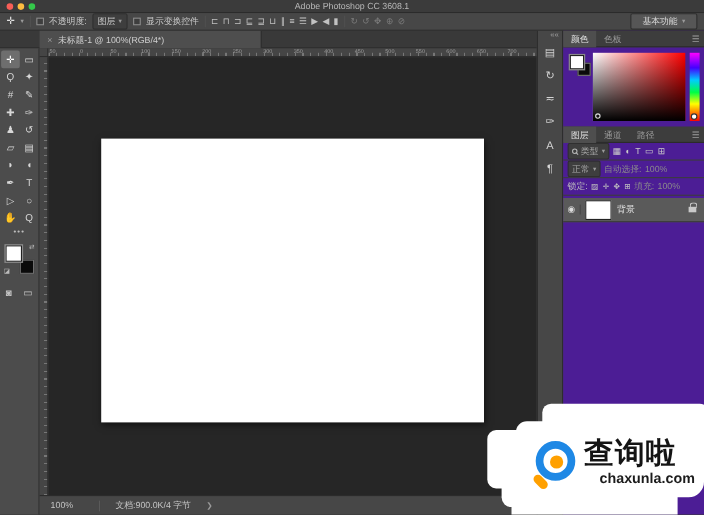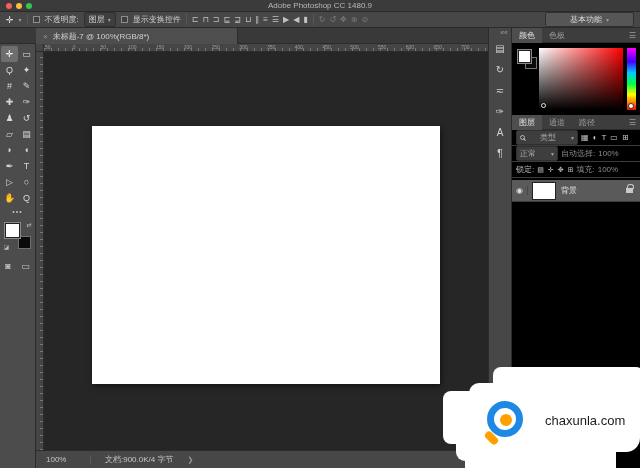--- a/index.html
+++ b/index.html
@@ -17,21 +17,21 @@
 
 .optionsbar{position:absolute;left:0;top:12px;width:640px;height:16px;background:#474747;border-bottom:1px solid #2b2b2b;display:flex;align-items:center;gap:5px;padding:0 6px;font-size:8px;color:#c9c9c9;white-space:nowrap}
 .optool{font-size:9px;color:#e0e0e0}
 .caret{font-size:6px;color:#9a9a9a}
 .vsep{width:1px;height:11px;background:#383838;border-right:1px solid #565656}
 .cbx{width:7px;height:7px;border:1px solid #8d8d8d;background:#3e3e3e;display:inline-block}
 .dropfield{display:flex;align-items:center;gap:3px;background:#3e3e3e;border:1px solid #2f2f2f;border-radius:2px;padding:1px 4px;color:#cfcfcf}
 .icorow{display:flex;align-items:center;gap:4px}
 .obicon{font-size:8px;color:#c2c2c2;line-height:10px}
 .obicon.dim{color:#7a7a7a}
-.wsbtn{margin-left:auto;display:flex;align-items:center;gap:4px;background:#565656;border:1px solid #2f2f2f;border-radius:2px;padding:1px 24px;color:#dcdcdc}
+.wsbtn{margin-left:auto;display:flex;align-items:center;gap:4px;background:#565656;border:1px solid #2f2f2f;border-radius:2px;padding:1px 10px;color:#dcdcdc}
 
 
 .tabbar{position:absolute;left:0;top:28px;width:488px;height:16px;background:#393939;border-bottom:1px solid #2b2b2b}
 .doctab{position:absolute;left:36px;top:0;height:16px;width:202px;background:#4e4e4e;border-right:1px solid #2a2a2a;display:flex;align-items:center;gap:5px;padding:0 7px;font-size:8px;color:#cfcfcf}
 .tabclose{color:#9a9a9a;font-size:8px}
 
 
 .toolbar{position:absolute;left:0;top:44px;width:36px;height:424px;background:#4c4c4c;border-right:1px solid #2b2b2b}
 .tools{display:grid;grid-template-columns:17px 17px;margin:2px 0 0 1px}
 .tool{height:16px;display:flex;align-items:center;justify-content:center;font-size:9px;color:#d8d8d8;cursor:pointer}
@@ -63,36 +63,36 @@
 .statsep{width:1px;height:10px;background:#3a3a3a;border-right:1px solid #5a5a5a}
 .statarrow{color:#9a9a9a;font-size:7px}
 
 
 .dockstrip{position:absolute;left:488px;top:28px;width:24px;height:440px;background:#474747;border-left:1px solid #2b2b2b;border-right:1px solid #2b2b2b}
 .collapse{text-align:right;font-size:7px;color:#9e9e9e;padding:1px 3px 0 0}
 .dockicons{display:flex;flex-direction:column;align-items:center;margin-top:2px}
 .dockicon{width:20px;height:21px;display:flex;align-items:center;justify-content:center;font-size:10px;color:#d4d4d4;cursor:pointer}
 
 
-.panels{position:absolute;left:512px;top:28px;width:128px;height:440px;background:#000000}
+.panels{position:absolute;left:512px;top:28px;width:128px;height:440px;background:#4c1d95}
 .ptabs{display:flex;align-items:center;height:15px;background:#3d3d3d;border-bottom:1px solid #2b2b2b;font-size:8px}
 .ptab{padding:2px 7px;color:#9c9c9c;height:15px;display:flex;align-items:center;cursor:pointer}
 .ptab.active{background:#4e4e4e;color:#e2e2e2}
 .pmenu{margin-left:auto;padding-right:4px;color:#9c9c9c;font-size:8px}
 .colorbody{position:relative;height:72px;padding:5px 4px 5px 5px;display:flex}
 .cswatches{position:relative;width:22px}
 .cfg{position:absolute;left:1px;top:2px;width:13px;height:13px;background:#fff;border:1px solid #222;box-shadow:0 0 0 1px #888;z-index:2}
 .cbg{position:absolute;left:8px;top:9px;width:12px;height:12px;background:#0a0a0a;border:1px solid #777}
 .gradsq{position:relative;flex:1;height:62px;background:linear-gradient(to bottom,rgba(0,0,0,0) 0%,#000 100%),linear-gradient(to right,#fff 0%,#f00 100%)}
 .gpick{position:absolute;left:2px;bottom:2px;width:5px;height:5px;border:1px solid #ddd;border-radius:50%}
 .huebar{position:relative;width:9px;height:62px;margin-left:4px;background:linear-gradient(to bottom,#ff00ff,#4400ff 22%,#00ccff 40%,#00ff44 58%,#ffff00 75%,#ff8800 87%,#ff0000 100%)}
 .hpick{position:absolute;left:1px;bottom:1px;width:6px;height:6px;background:#fff;border-radius:50%;border:1px solid #333}
 
 .lrow{display:flex;align-items:center;gap:3px;height:16px;padding:0 4px;border-bottom:1px solid #3c3c3c;font-size:8px;color:#bdbdbd;white-space:nowrap}
-.field{display:flex;align-items:center;gap:15px;background:#3e3e3e;border:1px solid #2f2f2f;border-radius:2px;padding:1px 3px;color:#a8a8a8}
+.field{display:flex;align-items:center;gap:3px;background:#3e3e3e;border:1px solid #2f2f2f;border-radius:2px;padding:1px 3px;color:#a8a8a8}
 .mag{position:relative;width:5px;height:5px;border:1px solid #b5b5b5;border-radius:50%;display:inline-block}
 .mag::after{content:"";position:absolute;right:-2px;bottom:-1px;width:3px;height:1px;background:#b5b5b5;transform:rotate(45deg)}
 .ficon{font-size:8px;color:#c9c9c9}
 .dimtxt{color:#8b8b8b}
 .lockico{font-size:7px;color:#c0c0c0}
 .layerrow{display:flex;align-items:center;height:22px;background:#5a5a5a;border-bottom:1px solid #3a3a3a;margin-top:2px;cursor:pointer}
 .eyebox{width:16px;text-align:center;border-right:1px solid #474747;font-size:8px;color:#ddd}
 .lthumb{width:24px;height:18px;background:#fff;border:1px solid #222;margin:0 5px 0 4px}
 .lname{font-size:8px;color:#e3e3e3;flex:1}
 .csslock{position:relative;width:7px;height:5px;background:#c9c9c9;margin-right:7px}
@@ -100,34 +100,34 @@
 
 
 .watermark{position:absolute;left:477px;top:387px;width:163px;height:65px;background:#fff;border-radius:14px;display:flex;align-items:center;padding:0 6px 0 8px;z-index:50;
  box-shadow:-12px -8px 0 -4px #fff,-26px 14px 0 -5px #fff,-40px -2px 0 -6px #fff,10px -26px 0 -6px #fff,-18px 30px 0 -6px #fff}
 .wmlogo{position:relative;width:42px;height:42px;flex:0 0 auto}
 .wmring{position:absolute;left:2px;top:2px;width:36px;height:36px;border:7px solid #1e88e5;border-radius:50%;background:#fff}
 .wmdot{position:absolute;left:15px;top:15px;width:12px;height:12px;background:#ffa000;border-radius:50%}
 .wmhandle{position:absolute;left:-1px;bottom:-1px;width:15px;height:8px;background:#ffa000;border-radius:4px;transform:rotate(45deg)}
 .wmtext{display:flex;flex-direction:column;align-items:flex-start;margin-left:4px;line-height:1}
 .wmtitle{font-size:27px;font-weight:700;color:#141414;letter-spacing:1px}
-.wmurl{font-size:13px;font-weight:400;color:#1c1c1c;margin-top:2px;margin-left:14px}
+.wmurl{font-size:13px;font-weight:700;color:#1c1c1c;margin-top:2px;margin-left:14px}
 </style>
 </head>
 <body>
 
 <div class="scene">
 
   <div class="titlebar">
     <div class="lights">
       <span class="light r"></span>
       <span class="light y"></span>
       <span class="light g"></span>
     </div>
-    <div class="wtitle">Adobe Photoshop CC 1480.9</div>
+    <div class="wtitle">Adobe Photoshop CC 3608.1</div>
   </div>
 
   <div class="optionsbar">
     <span class="optool">✛</span>
     <span class="caret">▾</span>
     <span class="vsep"></span>
     <span class="cbx"></span>
     <span>不透明度:</span>
     <span class="dropfield">
       <span>图层</span>
@@ -160,21 +160,21 @@
       </span>
     <span class="wsbtn">
       <span>基本功能</span>
       <span class="caret">▾</span>
     </span>
   </div>
 
   <div class="tabbar">
     <div class="doctab">
       <span class="tabclose">×</span>
-      <span>未标题-7 @ 100%(RGB/8*)</span>
+      <span>未标题-1 @ 100%(RGB/4*)</span>
     </div>
   </div>
 
   <div class="toolbar">
     <div class="tools">
         <span class="tool selected">✛</span>
         <span class="tool">▭</span>
         <span class="tool">Ϙ</span>
         <span class="tool">✦</span>
         <span class="tool">#</span>
@@ -329,17 +329,18 @@
     </div>
   </div>
 
   <div class="watermark">
     <div class="wmlogo">
       <div class="wmhandle"></div>
       <div class="wmring"></div>
       <div class="wmdot"></div>
     </div>
     <div class="wmtext">
+      <span class="wmtitle">查询啦</span>
       <span class="wmurl">chaxunla.com</span>
     </div>
   </div>
 
 </div>
 
 </body></html>

